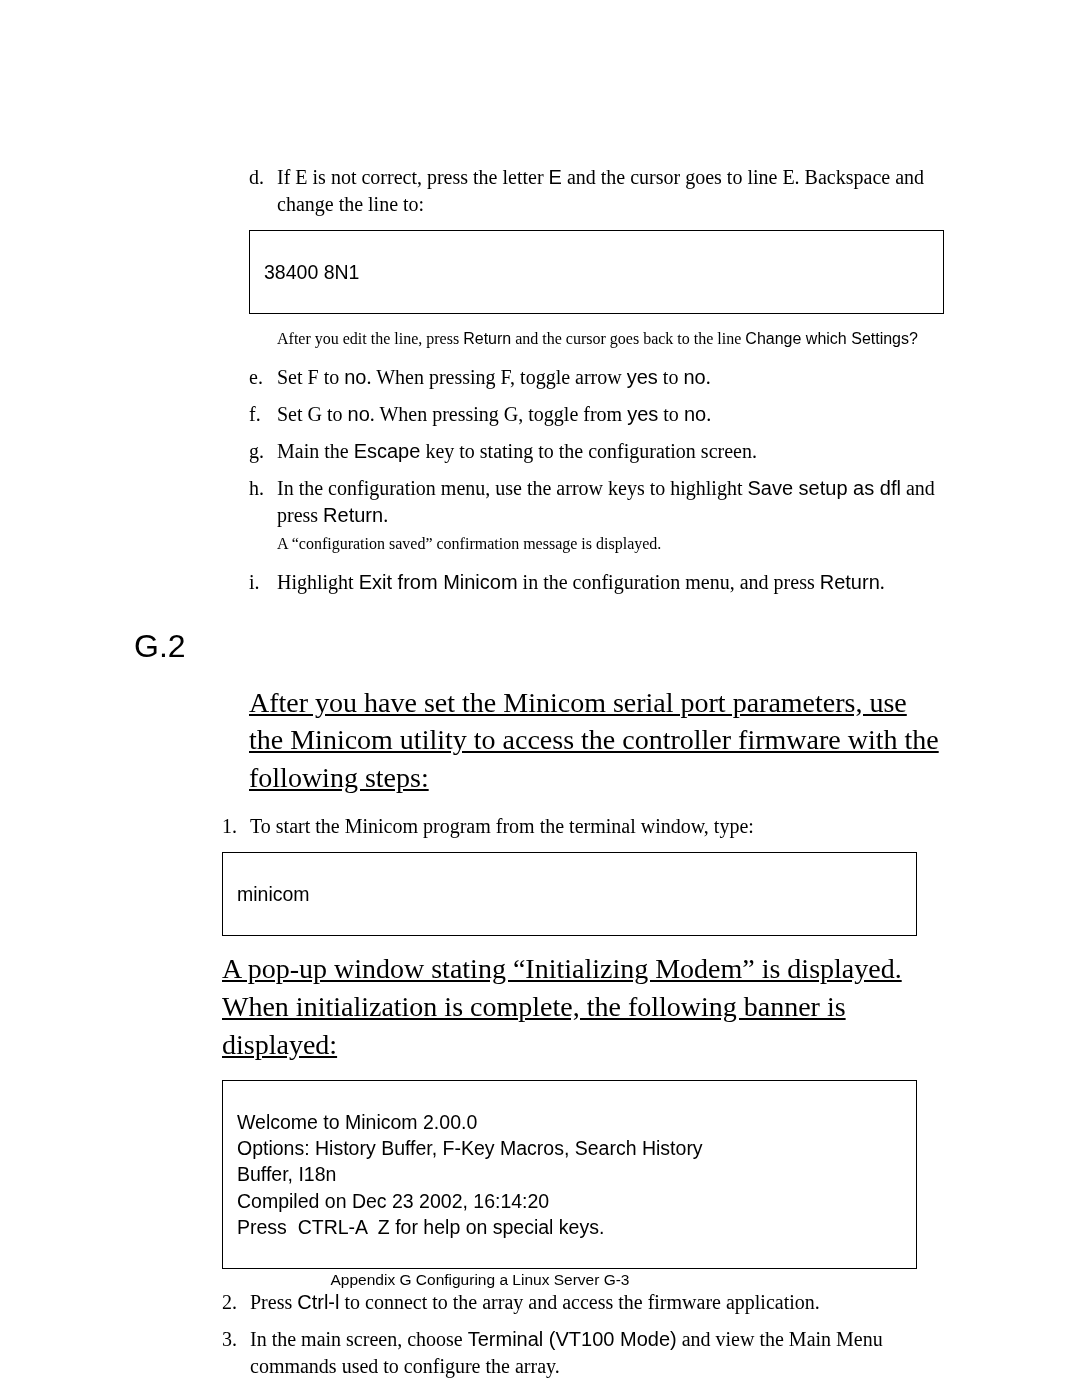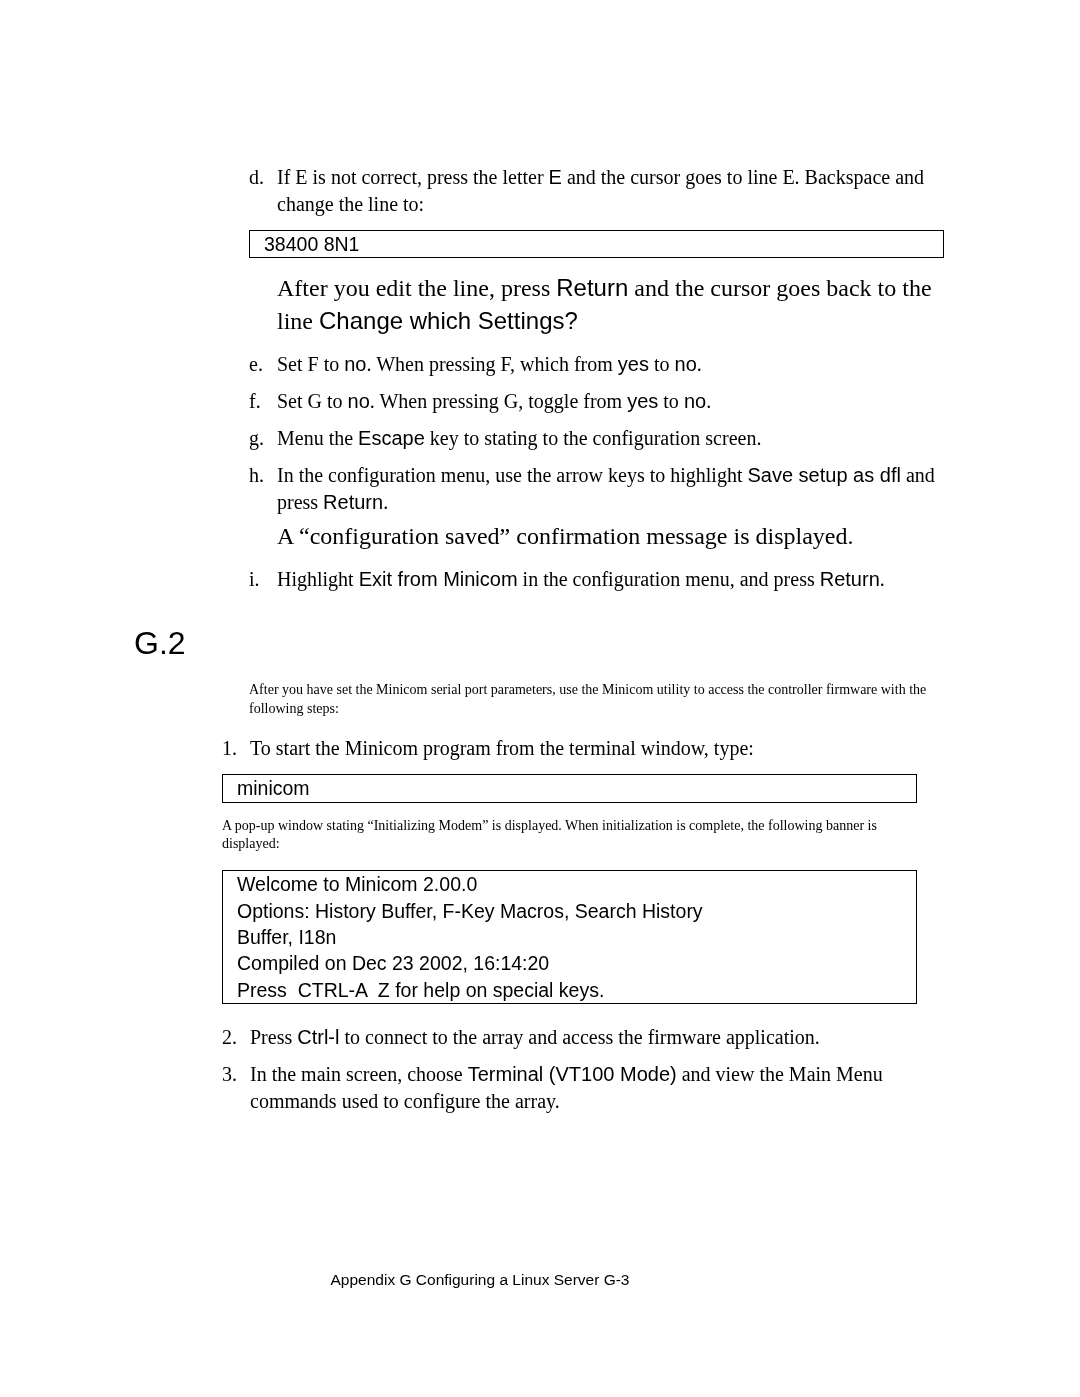--- a/index.html
+++ b/index.html
@@ -35,34 +35,35 @@
     font-size: 20px;
     line-height: 1.35;
   }
   .li-marker {
     flex: 0 0 28px;
     text-align: left;
   }
   .li-text { flex: 1 1 auto; }
   .code-box {
     border: 1.5px solid #000;
-    padding: 0 14px;
+    padding: 28px 14px;
     margin: 12px 0 14px 0;
     font-family: Arial, Helvetica, sans-serif;
     font-size: 19.5px;
     line-height: 1.35;
     white-space: pre-wrap;
   }
   .para {
-    font-size: 14px;
+    font-size: 28px;
     line-height: 1.35;
     margin: 10px 0 16px 0;
+    text-decoration: underline;
   }
   .sub-para {
-    font-size: 24px;
+    font-size: 16px;
     line-height: 1.35;
     margin: 8px 0 14px 28px;
   }
   .h-sec {
     display: flex;
     align-items: center;
     font-family: Arial, Helvetica, sans-serif;
     font-size: 32px;
     line-height: 1.25;
     margin: 30px 0 18px 0;
@@ -100,35 +101,35 @@
 
       <div class="code-box">38400 8N1</div>
 
       <div class="sub-para">
         <span>After you edit the line, press </span><span class="sans">Return</span><span> and the cursor goes back to the line </span><span class="sans">Change which Settings?</span>
       </div>
 
       <div class="li-row">
         <div class="li-marker">e.</div>
         <div class="li-text">
-          <span>Set F to </span><span class="sans">no</span><span>. When pressing F, which from </span><span class="sans">yes</span><span> to </span><span class="sans">no</span><span>.</span>
+          <span>Set F to </span><span class="sans">no</span><span>. When pressing F, toggle arrow </span><span class="sans">yes</span><span> to </span><span class="sans">no</span><span>.</span>
         </div>
       </div>
 
       <div class="li-row">
         <div class="li-marker">f.</div>
         <div class="li-text">
           <span>Set G to </span><span class="sans">no</span><span>. When pressing G, toggle from </span><span class="sans">yes</span><span> to </span><span class="sans">no</span><span>.</span>
         </div>
       </div>
 
       <div class="li-row">
         <div class="li-marker">g.</div>
         <div class="li-text">
-          <span>Menu the </span><span class="sans">Escape</span><span> key to stating to the configuration screen.</span>
+          <span>Main the </span><span class="sans">Escape</span><span> key to stating to the configuration screen.</span>
         </div>
       </div>
 
       <div class="li-row" style="margin-bottom:4px;">
         <div class="li-marker">h.</div>
         <div class="li-text">
           <span>In the configuration menu, use the arrow keys to highlight </span><span class="sans">Save setup as dfl</span><span> and press </span><span class="sans">Return</span><span>.</span>
         </div>
       </div>
       <div class="sub-para" style="margin-top:2px;">A “configuration saved” confirmation message is displayed.</div>

